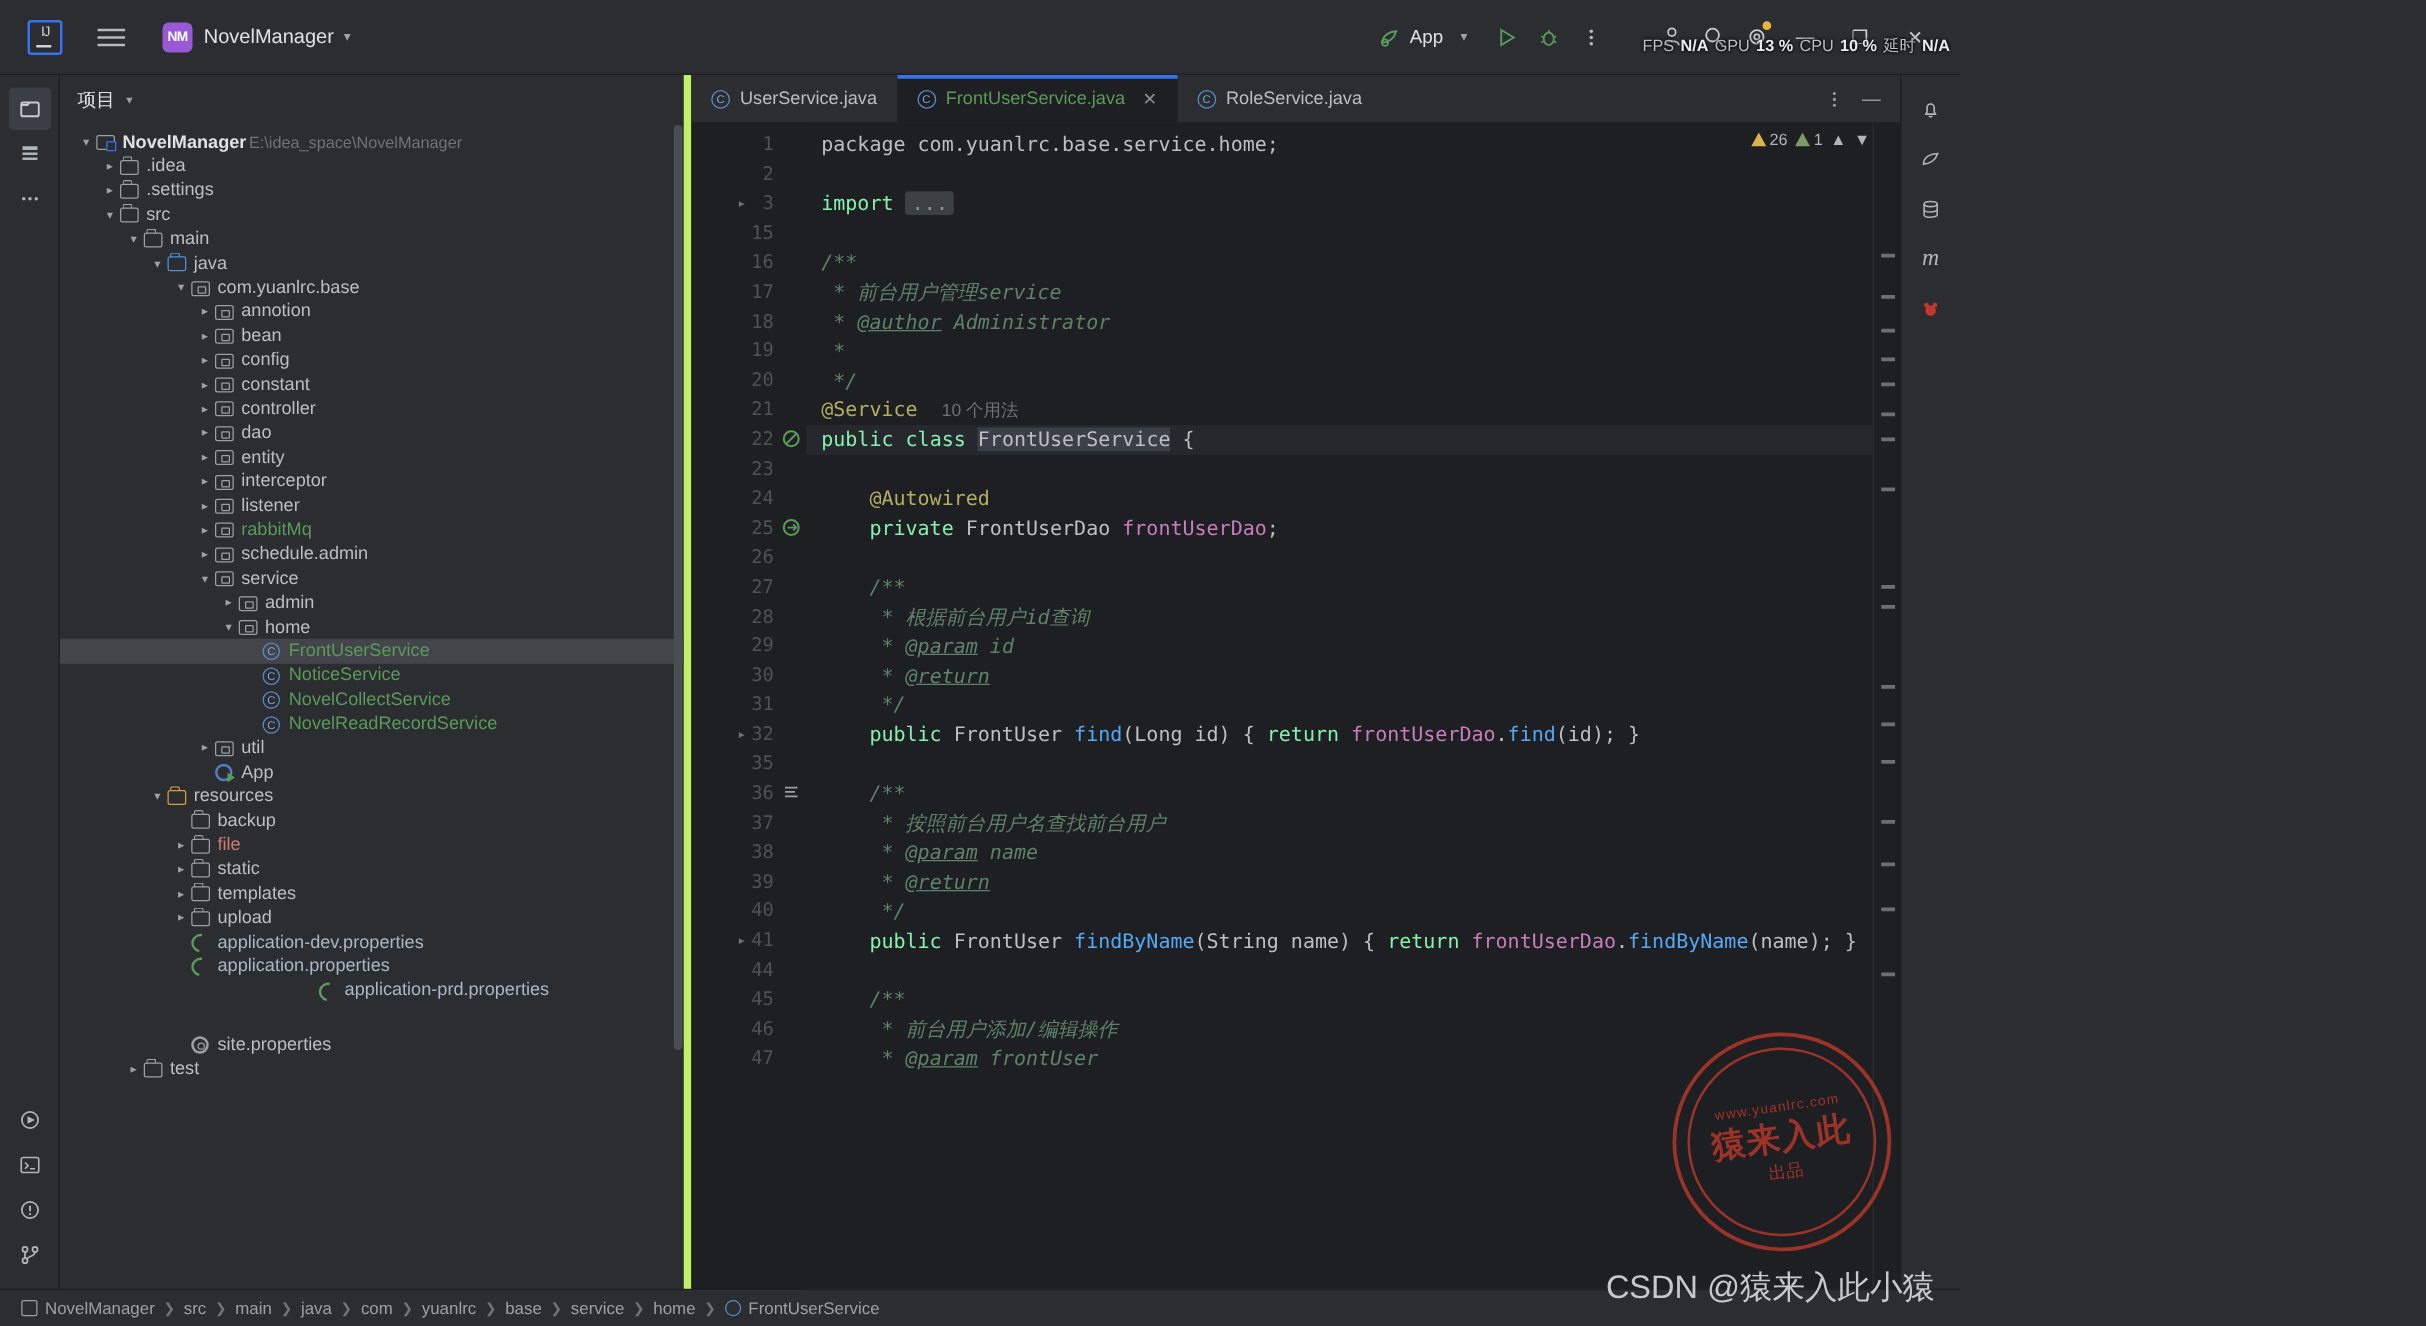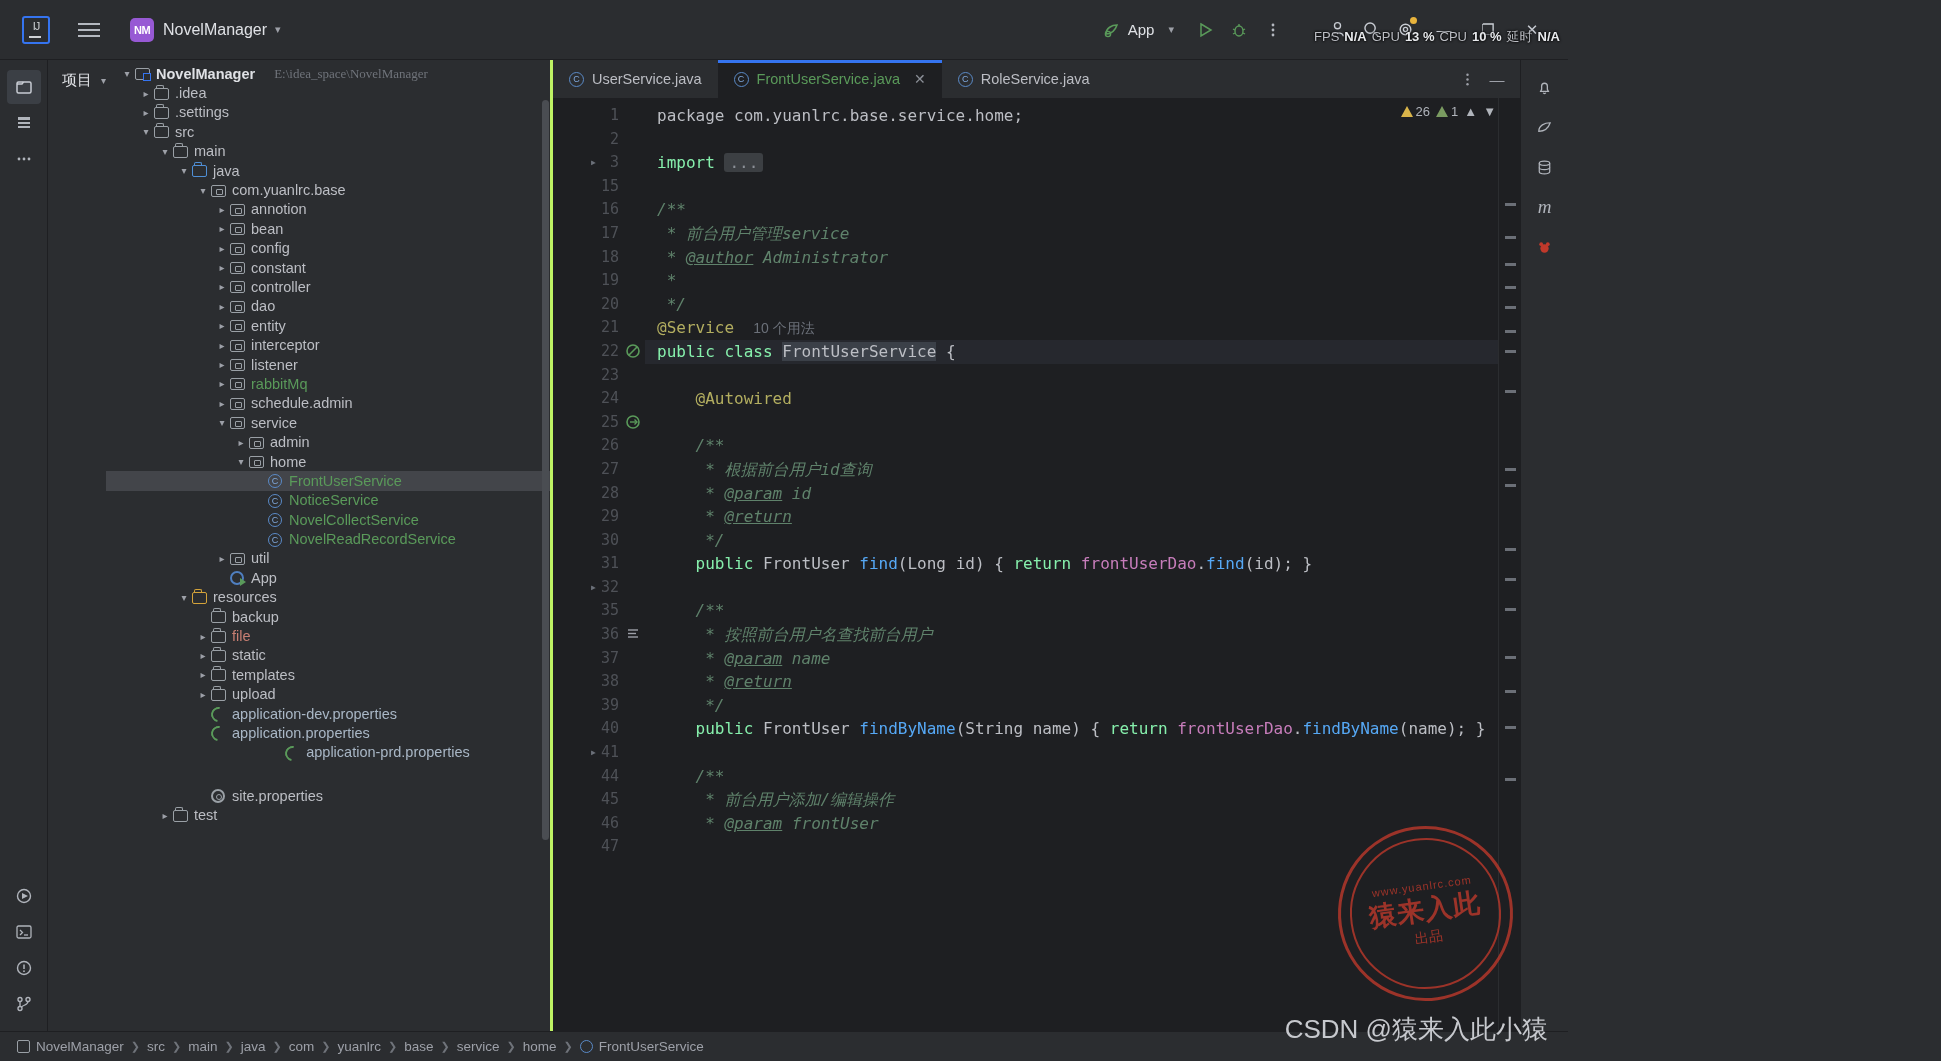--- a/index.html
+++ b/index.html
@@ -61,38 +61,38 @@
 
   
   .rail { width: 48px; background: #2b2d30; display: flex; flex-direction: column;
     align-items: center; padding-top: 10px; gap: 2px; border-right: 1px solid #1e1f22; }
   .rail-sp { flex: 1; }
   .rail-ic { width: 34px; height: 34px; display: flex; align-items: center; justify-content: center;
     cursor: pointer; border-radius: 4px; color: #b0b4bb; }
   .rail-ic.active { background: #3b3f45; }
 
   
-  .proj-panel { width: 505px; background: #2b2d30; display: flex; flex-direction: row;
-    border-right: 3px solid #bef264; position: relative; }
+  .proj-panel { width: 505px; background: #2b2d30; display: flex; flex-direction: column;
+    border-right: 6px solid #bef264; position: relative; }
   .proj-head { height: 40px; display: flex; align-items: center; padding-left: 14px; gap: 9px; }
   .proj-head .t { font-size: 15px; color: #dfe1e5; }
   .proj-head .c { font-size: 10px; color: #9da0a8; }
   .tree { flex: 1; overflow: hidden; padding-top: 4px; position: relative; font-size: 14.5px; }
   .row { height: 19.4px; display: flex; align-items: center; white-space: nowrap;
     cursor: pointer; padding-right: 6px; }
   .row.sel { background: #43454a; }
   .arrow { width: 14px; text-align: center; color: #9da0a8; font-size: 10px; flex: 0 0 14px; }
   .arrow.empty { visibility: hidden; }
   .nicon { width: 17px; height: 15px; flex: 0 0 17px; margin-right: 5px; position: relative; }
   .lbl { color: #bcbec4; }
   .lbl.bold { font-weight: bold; color: #dfe1e5; }
   .lbl.green { color: #5a9a5a; }
   .lbl.red { color: #c87f72; }
   .lbl.blue { color: #a9b7c6; }
-  .path { color: #6f737a; margin-left: 19px; font-size: 13px; font-family: Liberation Serif, serif; }
+  .path { color: #6f737a; margin-left: 2px; font-size: 13px; }
   .tree-scroll { position: absolute; right: 1px; top: 40px; width: 7px; height: 740px;
     background: #4a4d52; border-radius: 4px; }
 
   
   .ico-folder { width: 15px; height: 12px; border: 1.4px solid #9aa0a6; border-radius: 2px;
     position: absolute; top: 2px; left: 1px; }
   .ico-folder::before { content: ""; position: absolute; top: -4px; left: 1px; width: 6px; height: 3px;
     border: 1.4px solid #9aa0a6; border-bottom: none; border-radius: 2px 2px 0 0; }
   .ico-pkg { width: 15px; height: 12px; border: 1.4px solid #9aa0a6; border-radius: 2px;
     position: absolute; top: 2px; left: 1px; }
@@ -695,20 +695,21 @@
               <div class="cl"></div>
               <div class="cl"><span class="cmt">/**</span></div>
               <div class="cl"><span class="cmt"> * 前台用户管理service</span></div>
               <div class="cl"><span class="cmt"> * <u>@author</u> Administrator</span></div>
               <div class="cl"><span class="cmt"> *</span></div>
               <div class="cl"><span class="cmt"> */</span></div>
               <div class="cl"><span class="anno">@Service</span>  <span class="hint">10 个用法</span></div>
               <div class="cl cur"><span class="kw">public</span> <span class="kw">class</span> <span class="sel-tok">FrontUserService</span> {</div>
               <div class="cl"></div>
               <div class="cl"><span class="anno">    @Autowired</span></div>
+              <div class="cl">    <span class="kw">private</span> FrontUserDao <span class="fld">frontUserDao</span>;</div>
               <div class="cl"></div>
               <div class="cl"><span class="cmt">    /**</span></div>
               <div class="cl"><span class="cmt">     * 根据前台用户id查询</span></div>
               <div class="cl"><span class="cmt">     * <u>@param</u> id</span></div>
               <div class="cl"><span class="cmt">     * <u>@return</u></span></div>
               <div class="cl"><span class="cmt">     */</span></div>
               <div class="cl">    <span class="kw">public</span> FrontUser <span class="mth">find</span>(Long id) { <span class="kw">return</span> <span class="fld">frontUserDao</span>.<span class="mth">find</span>(id); }</div>
               <div class="cl"></div>
               <div class="cl"><span class="cmt">    /**</span></div>
               <div class="cl"><span class="cmt">     * 按照前台用户名查找前台用户</span></div>

